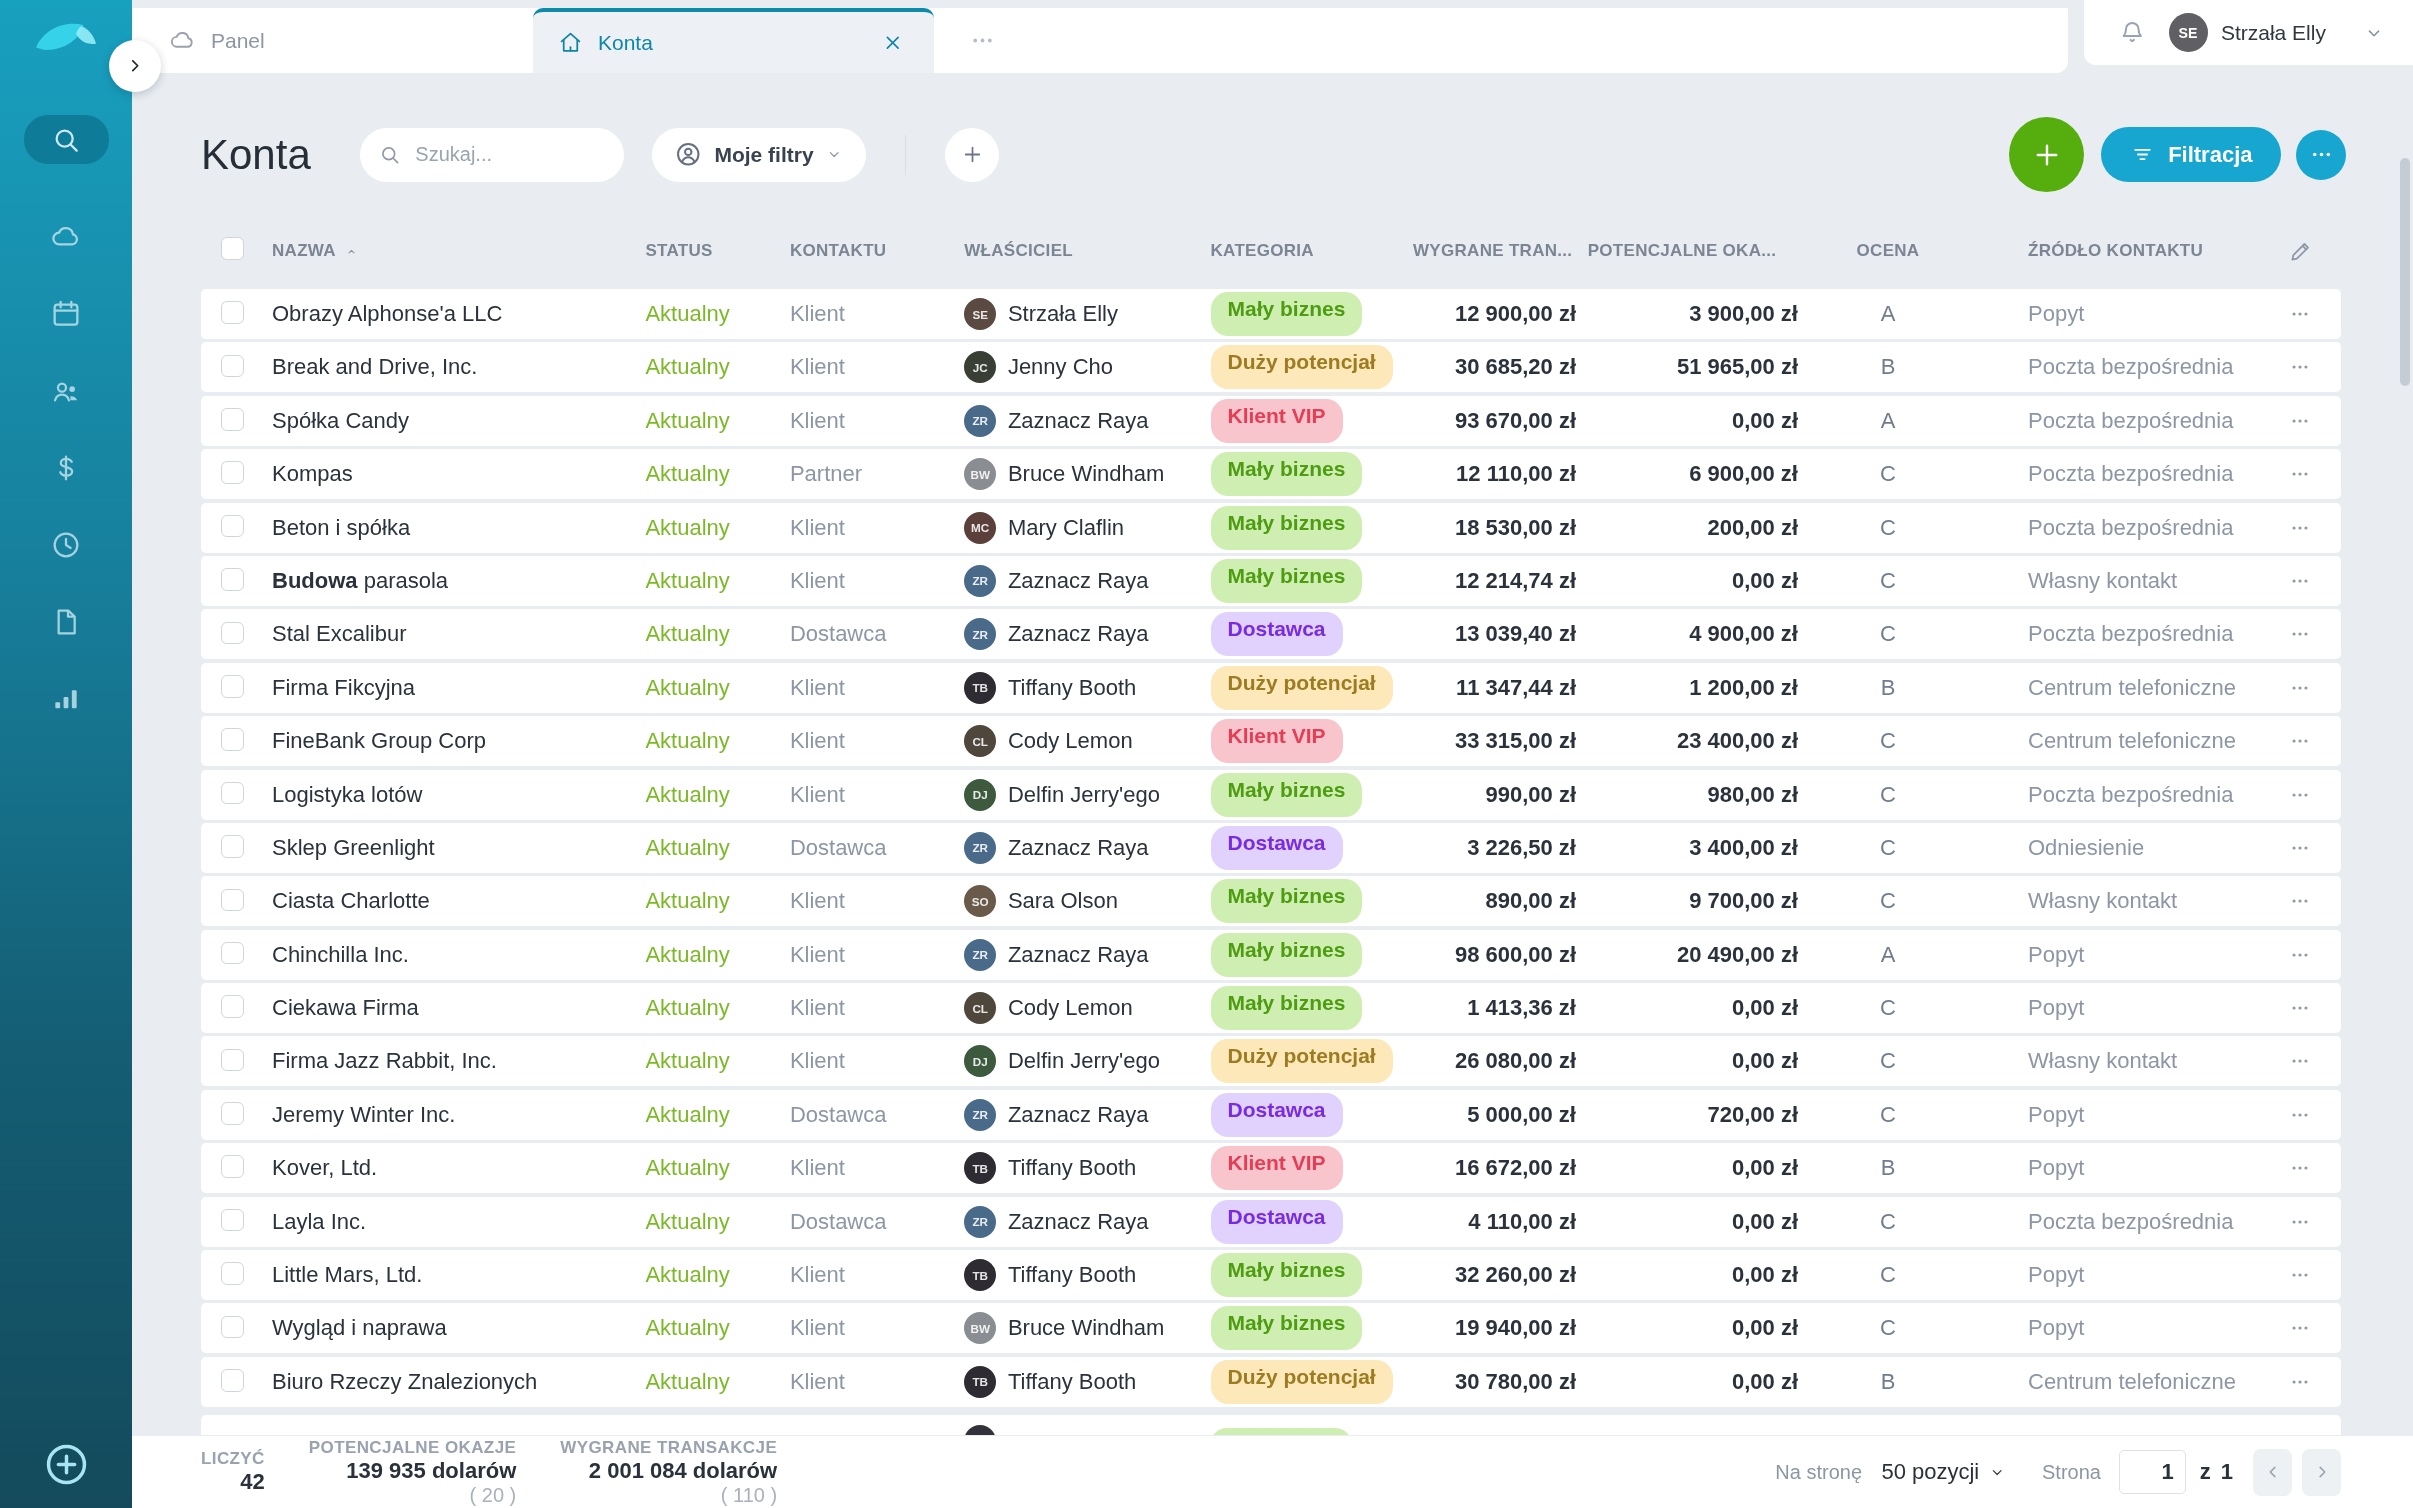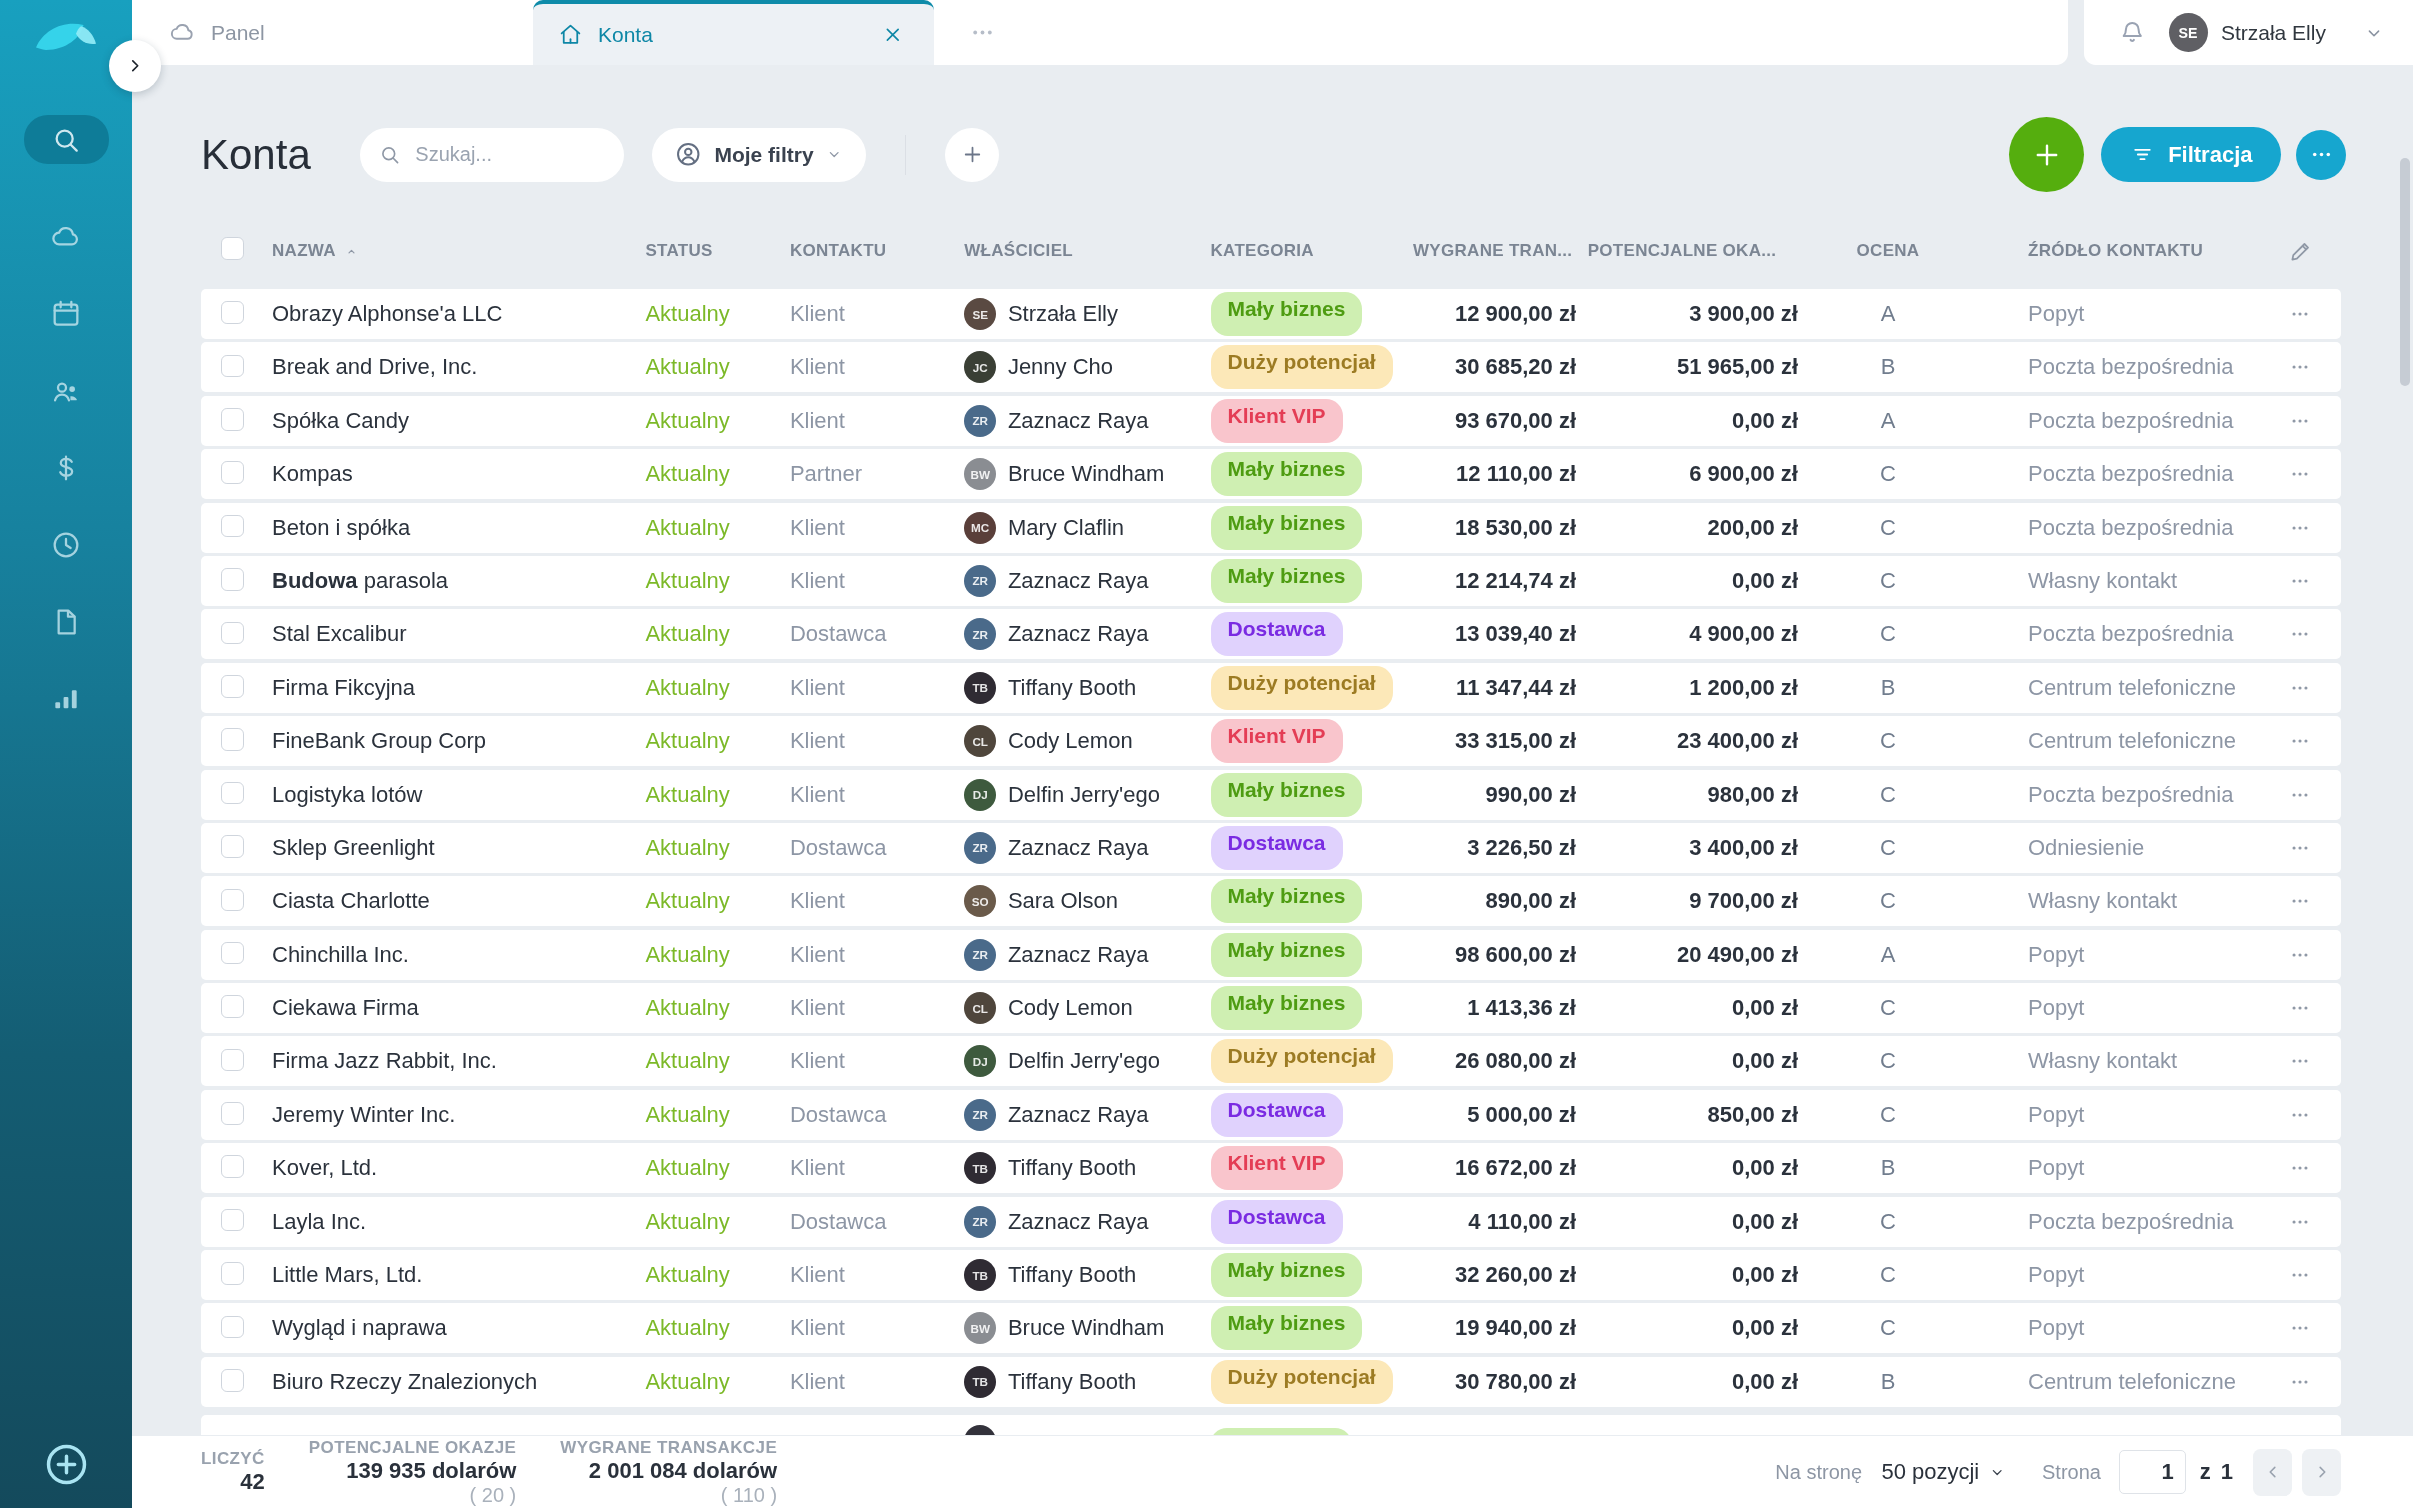--- a/index.html
+++ b/index.html
@@ -12,21 +12,21 @@
   .logo{position:absolute;left:50%;top:15px;transform:translateX(-50%);width:80px;height:47px;cursor:pointer;}
   .side-nav{position:absolute;top:101px;left:0;width:132px;display:flex;flex-direction:column;align-items:center;}
   .side-item{width:132px;height:77px;display:flex;align-items:center;justify-content:center;color:#b9dfe9;cursor:pointer;}
   .side-item .ic{opacity:.88;}
   .side-item.active{margin-bottom:22px;}
   .side-item.active .pill-bg{background:#0e7c98;width:85px;height:49px;border-radius:24px;display:flex;align-items:center;justify-content:center;color:#eaf8fc;}
   .side-add{position:absolute;left:50%;bottom:18.4px;transform:translateX(-50%);width:50px;height:50px;background:none;border:none;color:#a9e4f2;cursor:pointer;padding:0;}
 
   
   .topbar{position:absolute;left:132px;top:0;right:0;height:65px;}
-  .tabstrip{position:absolute;left:0;top:0;width:1936px;height:65px;background:#ffffff;border-radius:0 0 11.7px 0;display:flex;align-items:stretch;}
+  .tabstrip{position:absolute;left:0;top:8px;width:1936px;height:65px;background:#ffffff;border-radius:0 0 11.7px 0;display:flex;align-items:stretch;}
   .tab{display:flex;align-items:center;gap:15px;width:401px;box-sizing:border-box;padding:0 30px 0 37px;color:#8d96a3;font-size:21px;cursor:pointer;}
   .tab .ic{color:#9aa2b0;}
   .tab.active{background:#edf1f5;border-top:4.2px solid #0e8ba9;border-radius:10px 10px 0 0;color:#0e87a6;padding-left:25px;}
   .tab.active .ic{color:#0e87a6;}
   .tab .close{margin-left:auto;color:#0e87a6;display:flex;cursor:pointer;}
   .tab-more{display:flex;align-items:center;margin-left:35px;color:#b6bdc8;cursor:pointer;}
   .user-card{position:absolute;right:0;top:0;width:329px;height:65px;background:#ffffff;border-radius:0 0 0 11.7px;display:flex;align-items:center;box-sizing:border-box;padding:0 28.5px 0 34px;}
   .bell{color:#9aa3b3;display:flex;cursor:pointer;}
   .avatar-top{width:39px;height:39px;border-radius:50%;background:#5f5f64;color:#fff;font-size:14.2px;font-weight:700;display:flex;align-items:center;justify-content:center;margin-left:22px;cursor:pointer;}
   .user-name{margin-left:13.4px;font-size:21px;font-weight:500;color:#30373f;}
@@ -751,21 +751,21 @@
         <div class="cell-sel"><span class="cb"></span></div>
         <div class="cell-name">Jeremy Winter Inc.</div>
         <div class="cell-status">Aktualny</div>
         <div class="cell-rel">Dostawca</div>
         <div class="cell-owner">
           <span class="avatar" style="background: rgb(74, 106, 138);">ZR</span>
           <span>Zaznacz Raya</span>
         </div>
         <div class="cell-cat"><span class="pill" style="background: rgb(224, 210, 253); color: rgb(122, 43, 226);">Dostawca</span></div>
         <div class="cell-num">5 000,00 zł</div>
-        <div class="cell-num">850,00 zł</div>
+        <div class="cell-num">720,00 zł</div>
         <div class="cell-oce">C</div>
         <div class="cell-src">Popyt</div>
         <div class="cell-menu">
           <button class="row-menu">
             <span class="ic i26">
               <svg viewBox="0 0 24 24">
                 <circle cx="5.5" cy="12" r="1.7" fill="currentColor" stroke="none"></circle>
                 <circle cx="12" cy="12" r="1.7" fill="currentColor" stroke="none"></circle>
                 <circle cx="18.5" cy="12" r="1.7" fill="currentColor" stroke="none"></circle>
               </svg>

